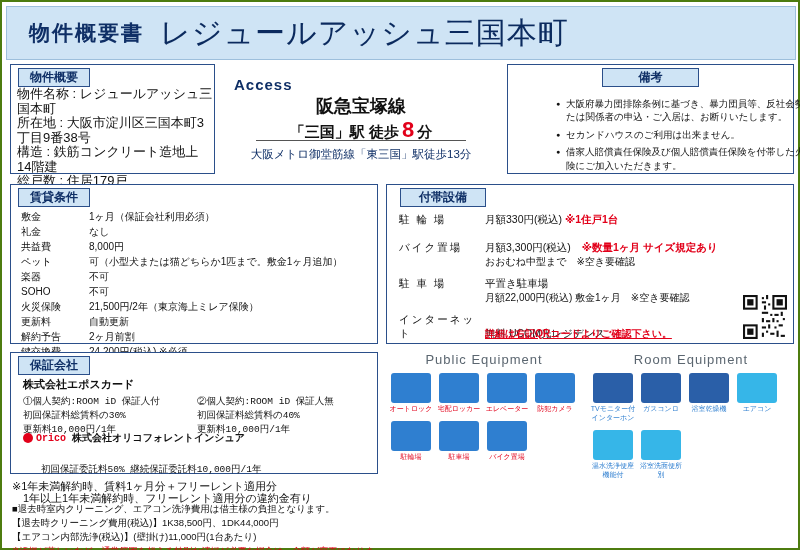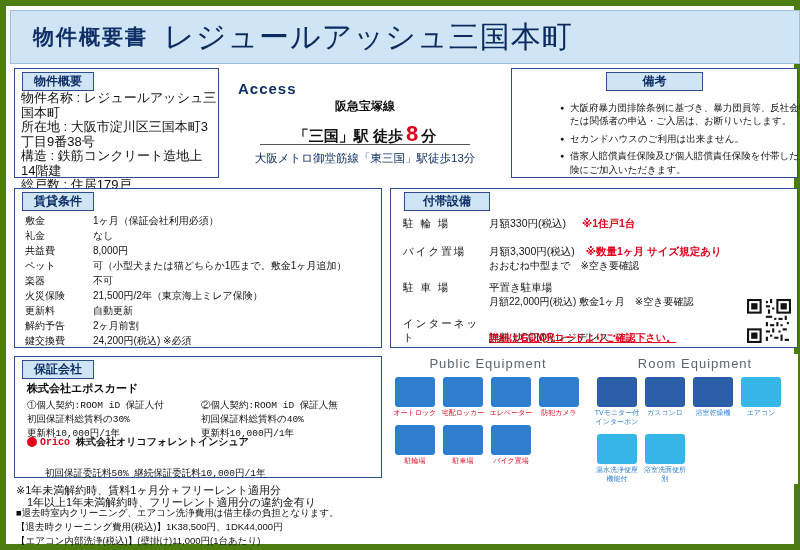--- a/index.html
+++ b/index.html
@@ -3,21 +3,21 @@
 <meta charset="utf-8">
 <style>
   html,body{margin:0;padding:0;}
   body{
     width:800px;height:550px;
     background:#ffffff;
     font-family:"Liberation Sans","DejaVu Sans",sans-serif;
     color:#111;
     overflow:hidden;
   }
-  .page{position:relative;width:800px;height:550px;box-sizing:border-box;border:6px solid #4d7c0f;}
+  .page{position:relative;width:800px;height:550px;box-sizing:border-box;border:2px solid #4d7c0f;}
   
   .header{
     position:absolute;left:4px;top:4px;width:788px;height:52px;
     background:#cfe4f5;border:1px solid #9dbfdc;
     display:flex;align-items:center;
   }
   .header .doc-type{
     font-size:21px;font-weight:bold;letter-spacing:2px;color:#0f2f66;
     margin-left:22px;white-space:nowrap;
   }
@@ -36,21 +36,21 @@
   .red{color:#e2001a;}
   .bold{font-weight:bold;}
   
   #overview{left:8px;top:62px;width:205px;height:110px;}
   #overview-title{left:16px;top:66px;width:70px;}
   .ov-list{position:absolute;left:6px;top:22px;width:196px;font-size:13px;line-height:14.5px;}
   
   #access{left:218px;top:62px;width:282px;height:110px;border:none;margin-top:8px;}
   .access-label{position:absolute;left:14px;top:4px;font-size:15px;font-weight:bold;color:#0f2f66;letter-spacing:1px;}
   .access-line{position:absolute;width:282px;text-align:center;}
-  #ac-line1{top:22px;font-size:12px;font-weight:bold;}
+  #ac-line1{top:22px;font-size:18px;font-weight:bold;}
   #ac-line2{top:45px;font-size:15px;font-weight:bold;}
   #ac-line2 .num{font-size:22px;color:#e2001a;font-weight:bold;padding:0 3px;}
   #ac-line3{top:75px;font-size:11.5px;color:#0f2f66;}
   .ac-underline{position:absolute;left:36px;top:68px;width:210px;border-bottom:1px solid #555;}
   
   #remarks{left:505px;top:62px;width:287px;height:110px;}
   #remarks-title{left:600px;top:66px;width:95px;}
   .rm-list{position:absolute;left:8px;top:22px;width:272px;font-size:9.5px;line-height:13.5px;}
   .rm-list li{margin-bottom:4px;list-style:none;position:relative;padding-left:10px;}
   .rm-list li:before{content:"●";position:absolute;left:0;top:0;font-size:7px;}
@@ -147,20 +147,24 @@
           </tr>
       <tr>
             <td class="tm-key">ペット</td>
             <td>可（小型犬または猫どちらか1匹まで。敷金1ヶ月追加）</td>
           </tr>
       <tr>
             <td class="tm-key">楽器</td>
             <td>不可</td>
           </tr>
       <tr>
+            <td class="tm-key">SOHO</td>
+            <td>不可</td>
+          </tr>
+      <tr>
             <td class="tm-key">火災保険</td>
             <td>21,500円/2年（東京海上ミレア保険）</td>
           </tr>
       <tr>
             <td class="tm-key">更新料</td>
             <td>自動更新</td>
           </tr>
       <tr>
             <td class="tm-key">解約予告</td>
             <td>2ヶ月前割</td>
@@ -170,21 +174,21 @@
             <td>24,200円(税込) ※必須</td>
           </tr>
     </tbody>
       </table>
   </div>
   <div class="sec-title" id="terms-title">賃貸条件</div>
 
   <div class="box" id="facility">
     <div class="fc-row" style="top:28px">
       <span class="fc-key">駐 輪 場</span><span>月額330円(税込)</span>
-      <span class="red bold" style="margin-left:13px">※1住戸1台</span>
+      <span class="red bold" style="margin-left:0">※1住戸1台</span>
     </div>
     <div class="fc-row" style="top:56px">
       <span class="fc-key">バイク置場</span><span>月額3,300円(税込)</span>
       <span class="red bold" style="margin-left:8px">※数量1ヶ月 サイズ規定あり</span>
     </div>
     <div class="fc-sub" style="left:98px;top:70px"><span>おおむね中型まで　※空き要確認</span></div>
     <div class="fc-row" style="top:92px">
       <span class="fc-key">駐 車 場</span><span>平置き駐車場</span>
     </div>
     <div class="fc-sub" style="left:98px;top:106px"><span>月額22,000円(税込) 敷金1ヶ月　※空き要確認</span></div>

